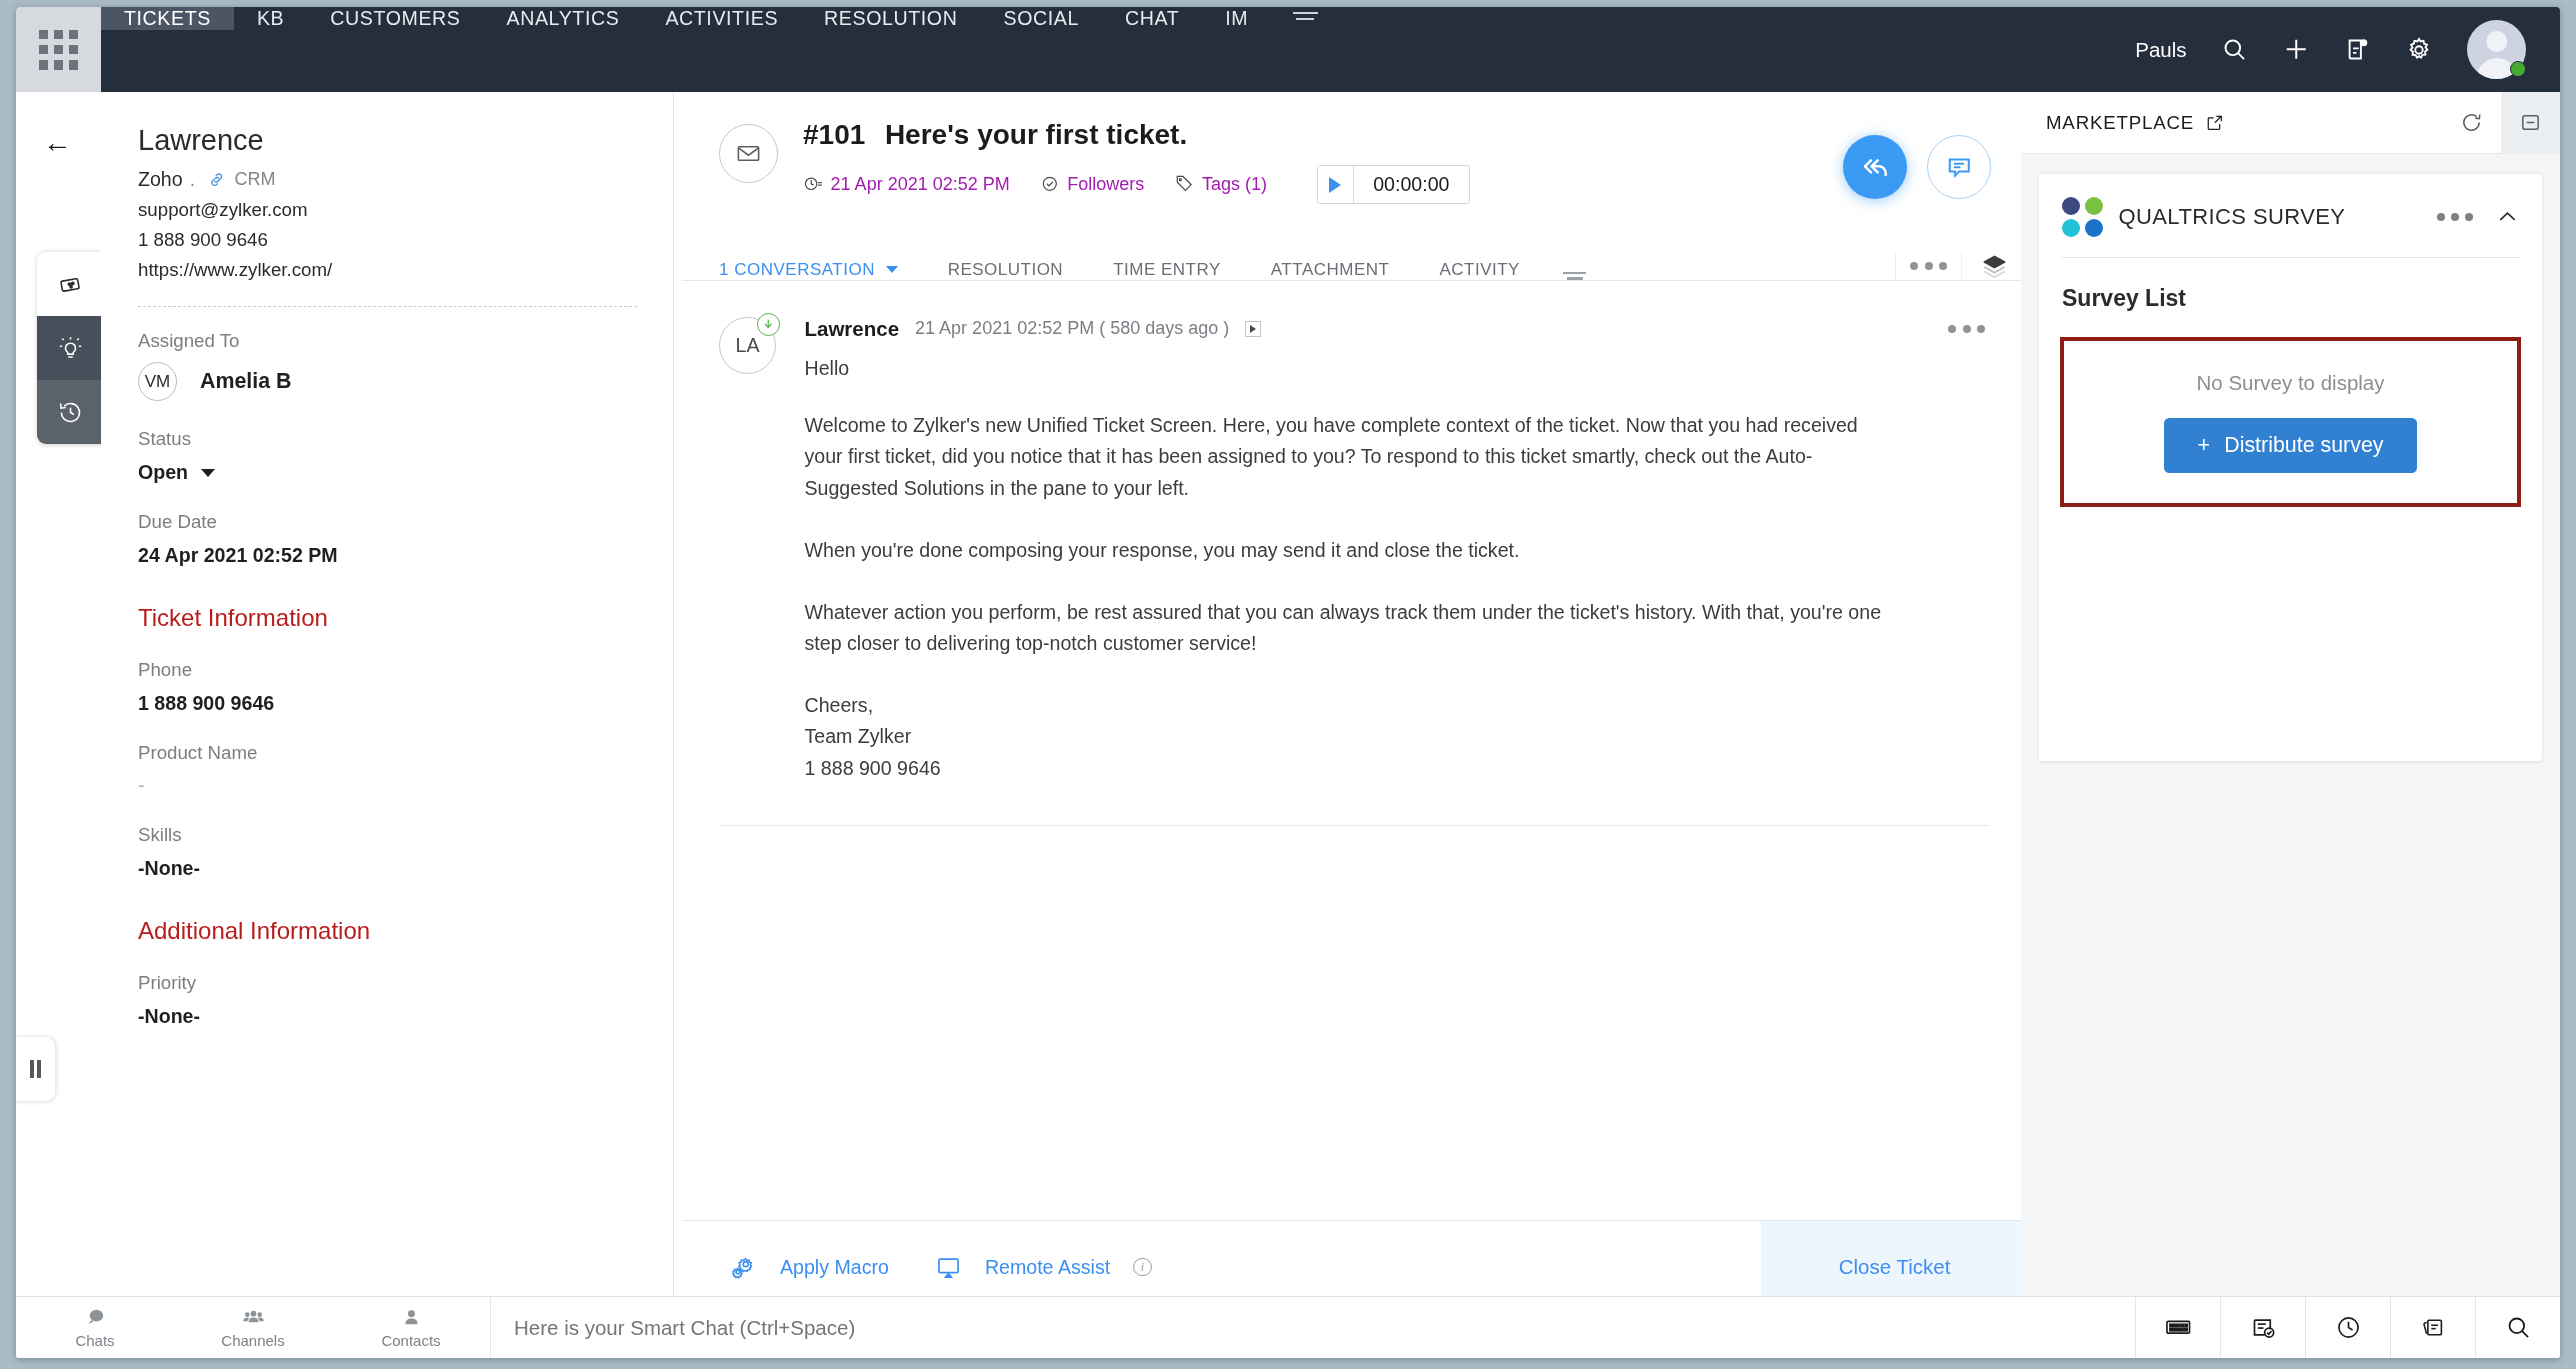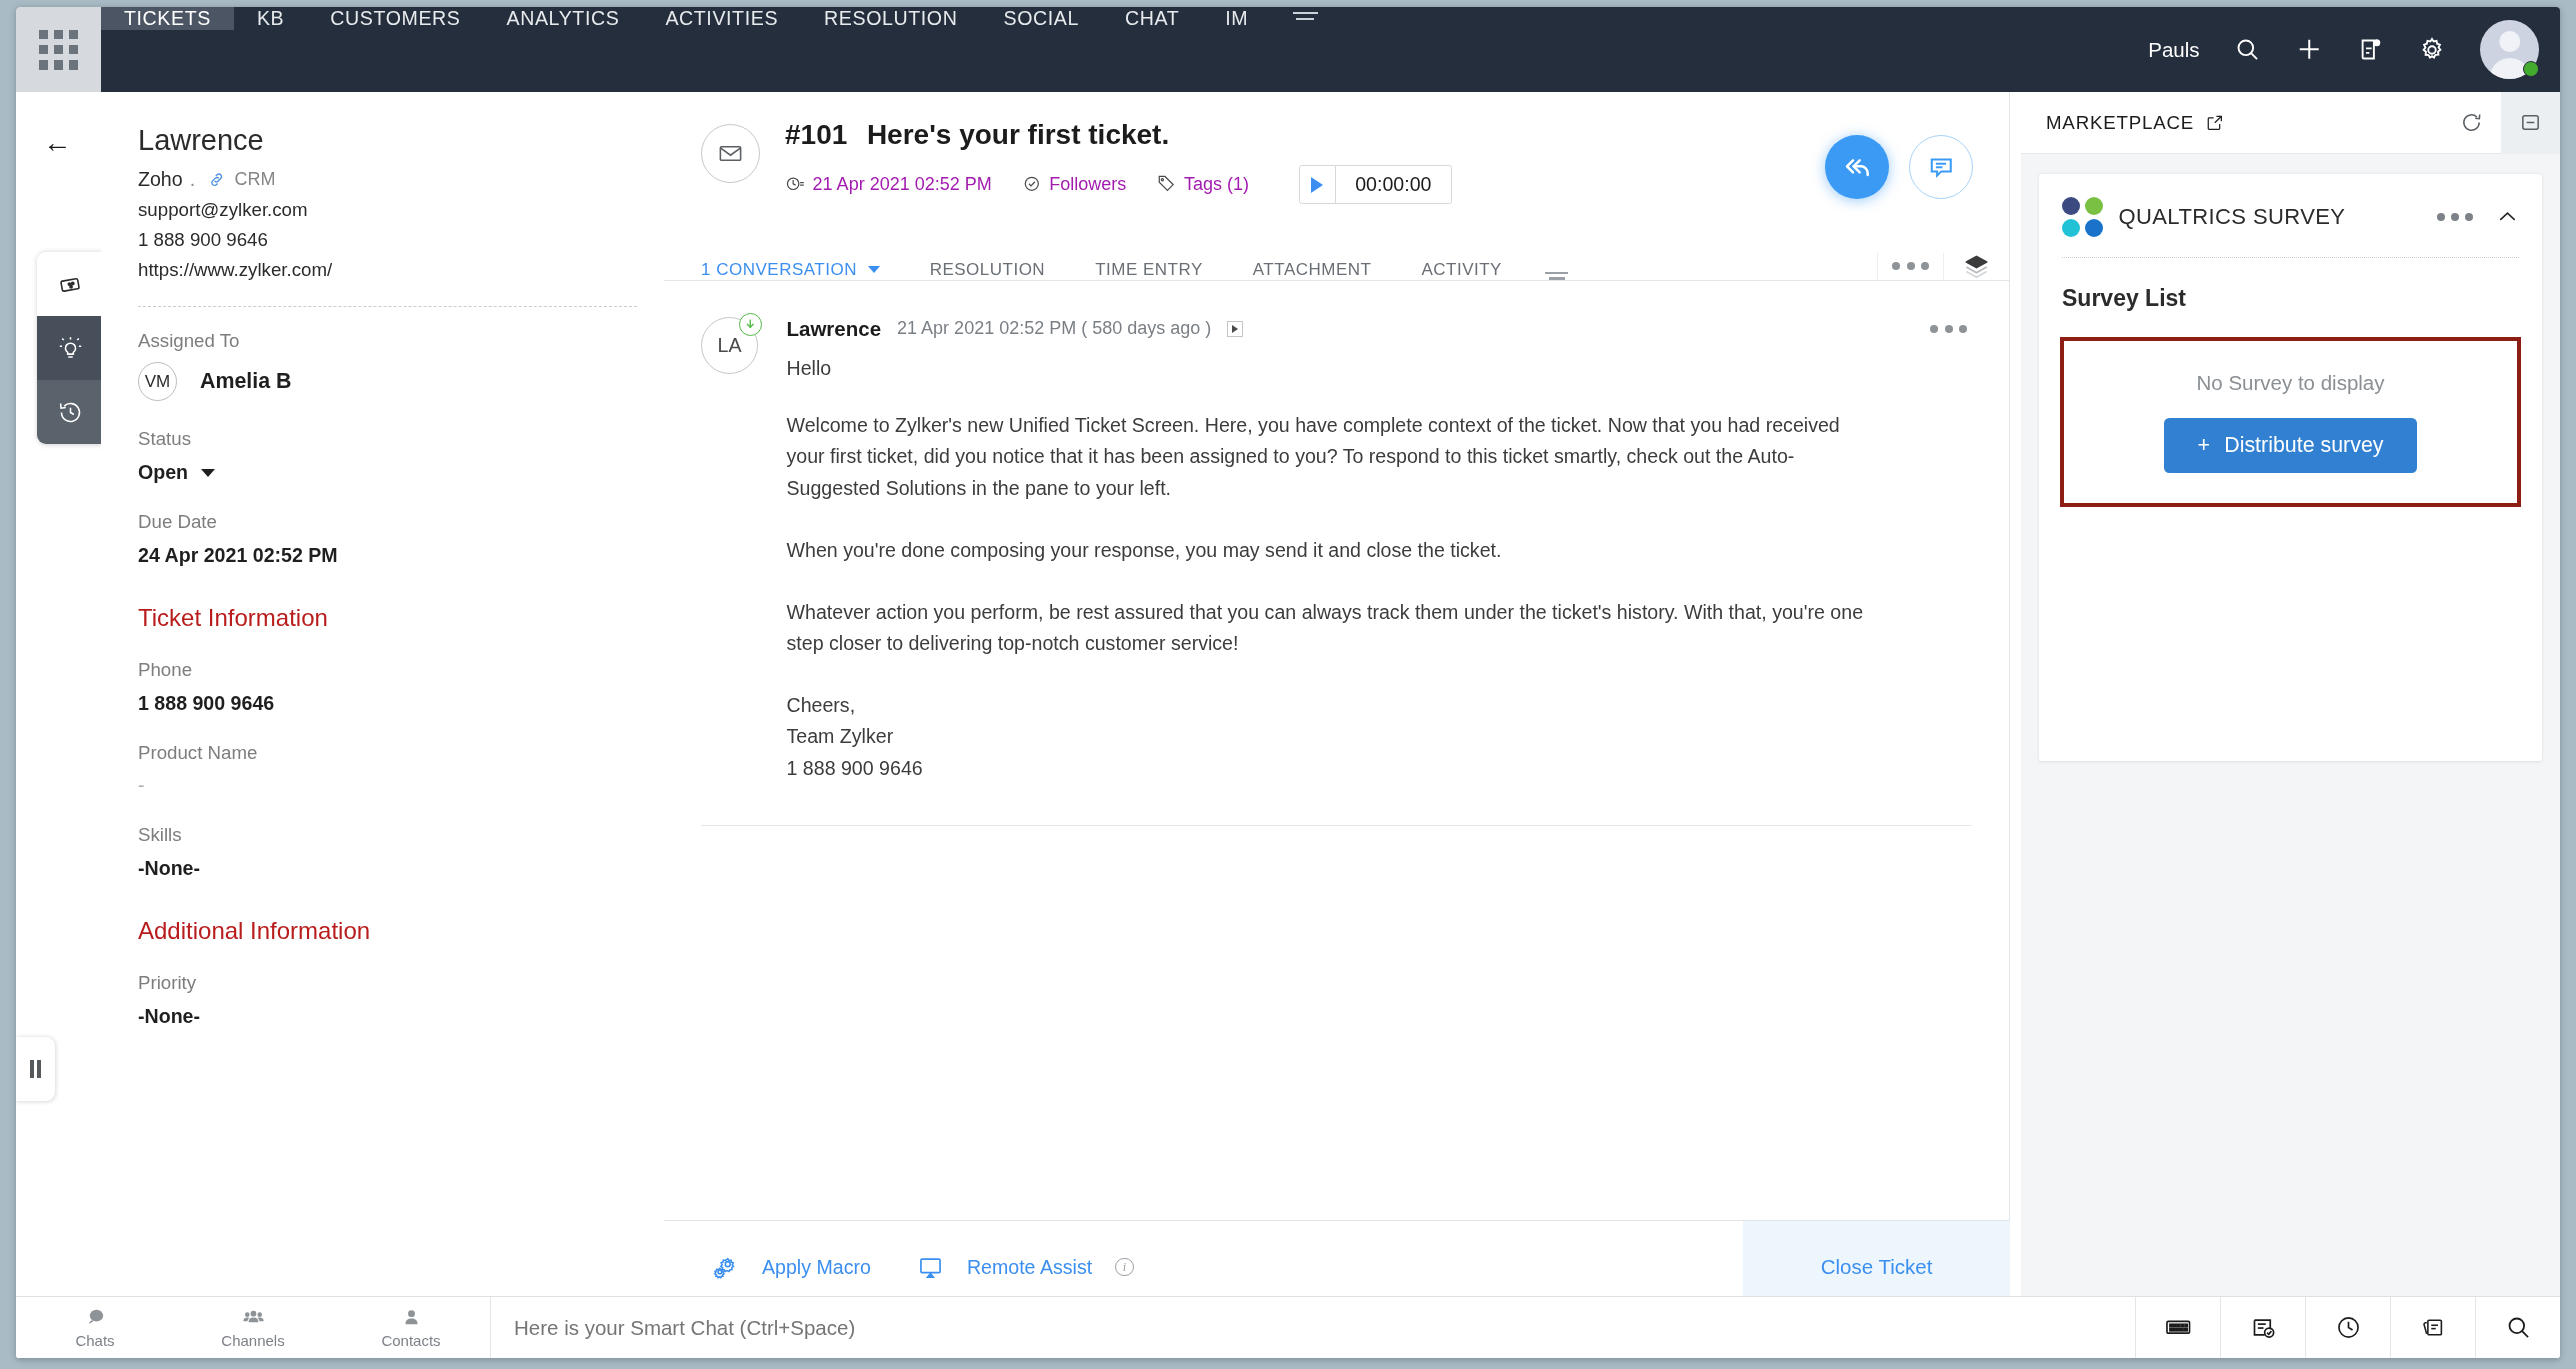--- a/index.html
+++ b/index.html
@@ -44,21 +44,21 @@
   .nav-more {
     display: flex; align-items: center; padding: 0 21.4px; cursor: pointer;
   }
   .hamb { width: 25px; }
   .hamb span { display: block; height: 2.2px; background: #cdd2d8; margin: 4.5px 0; }
   .hamb span:nth-child(1) { width: 25px; }
   .hamb span:nth-child(2) { width: 18px; margin-left: 3.6px; }
 
   .nav-right {
     margin-left: auto; display: flex; align-items: center;
-    gap: 34px; padding-right: 21px;
+    gap: 34px; padding-right: 34px;
   }
   .nav-user-name { color: #ffffff; font-size: 20.5px; }
   .nav-icon { cursor: pointer; display: flex; align-items: center; }
   .avatar-wrap { position: relative; width: 59px; height: 59px; cursor: pointer; }
   .avatar-circle {
     width: 59px; height: 59px; border-radius: 50%;
     background: #cdd3e0; overflow: hidden; position: relative;
   }
   .avatar-circle::before {
     content: ""; position: absolute; left: 50%; top: 10.7px;
@@ -139,21 +139,21 @@
   .caret-down {
     width: 0; height: 0; border-left: 7.1px solid transparent;
     border-right: 7.1px solid transparent; border-top: 8px solid #1f1f1f;
   }
   .section-head {
     font-size: 24px; color: #b91c1c; font-weight: 400; margin-top: 37px;
   }
 
   
   .center {
-    position: absolute; left: 648px; top: 85px;
+    position: absolute; left: 666px; top: 85px;
     width: 1346px; height: 1221px; background: #ffffff;
     border-right: 0.9px solid #e3e6e9;
   }
   .ticket-head {
     padding: 27px 36px 0 37px; display: flex; align-items: flex-start;
   }
   .mail-badge {
     width: 59px; height: 59px; border-radius: 50%;
     border: 1.3px solid #c4c8cc; display: flex; align-items: center;
     justify-content: center; margin-top: 5.3px; flex: 0 0 auto;

